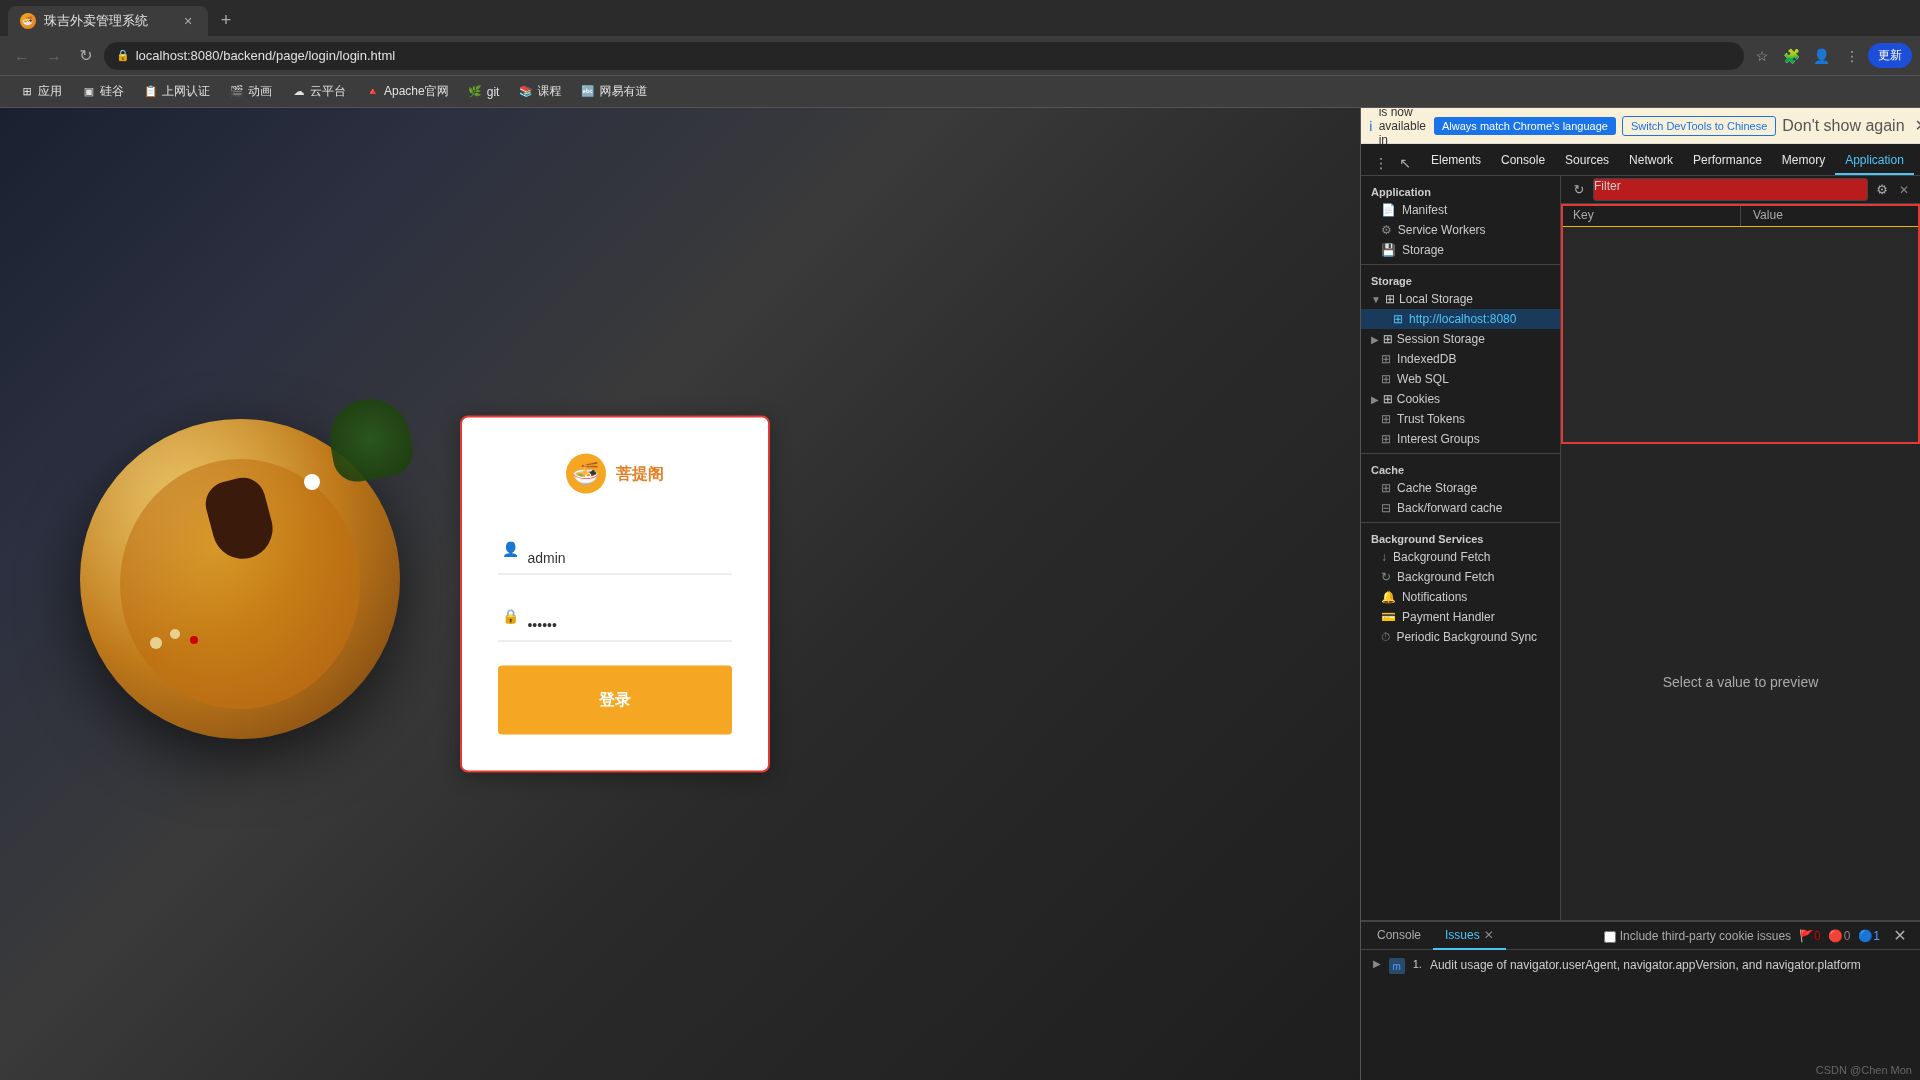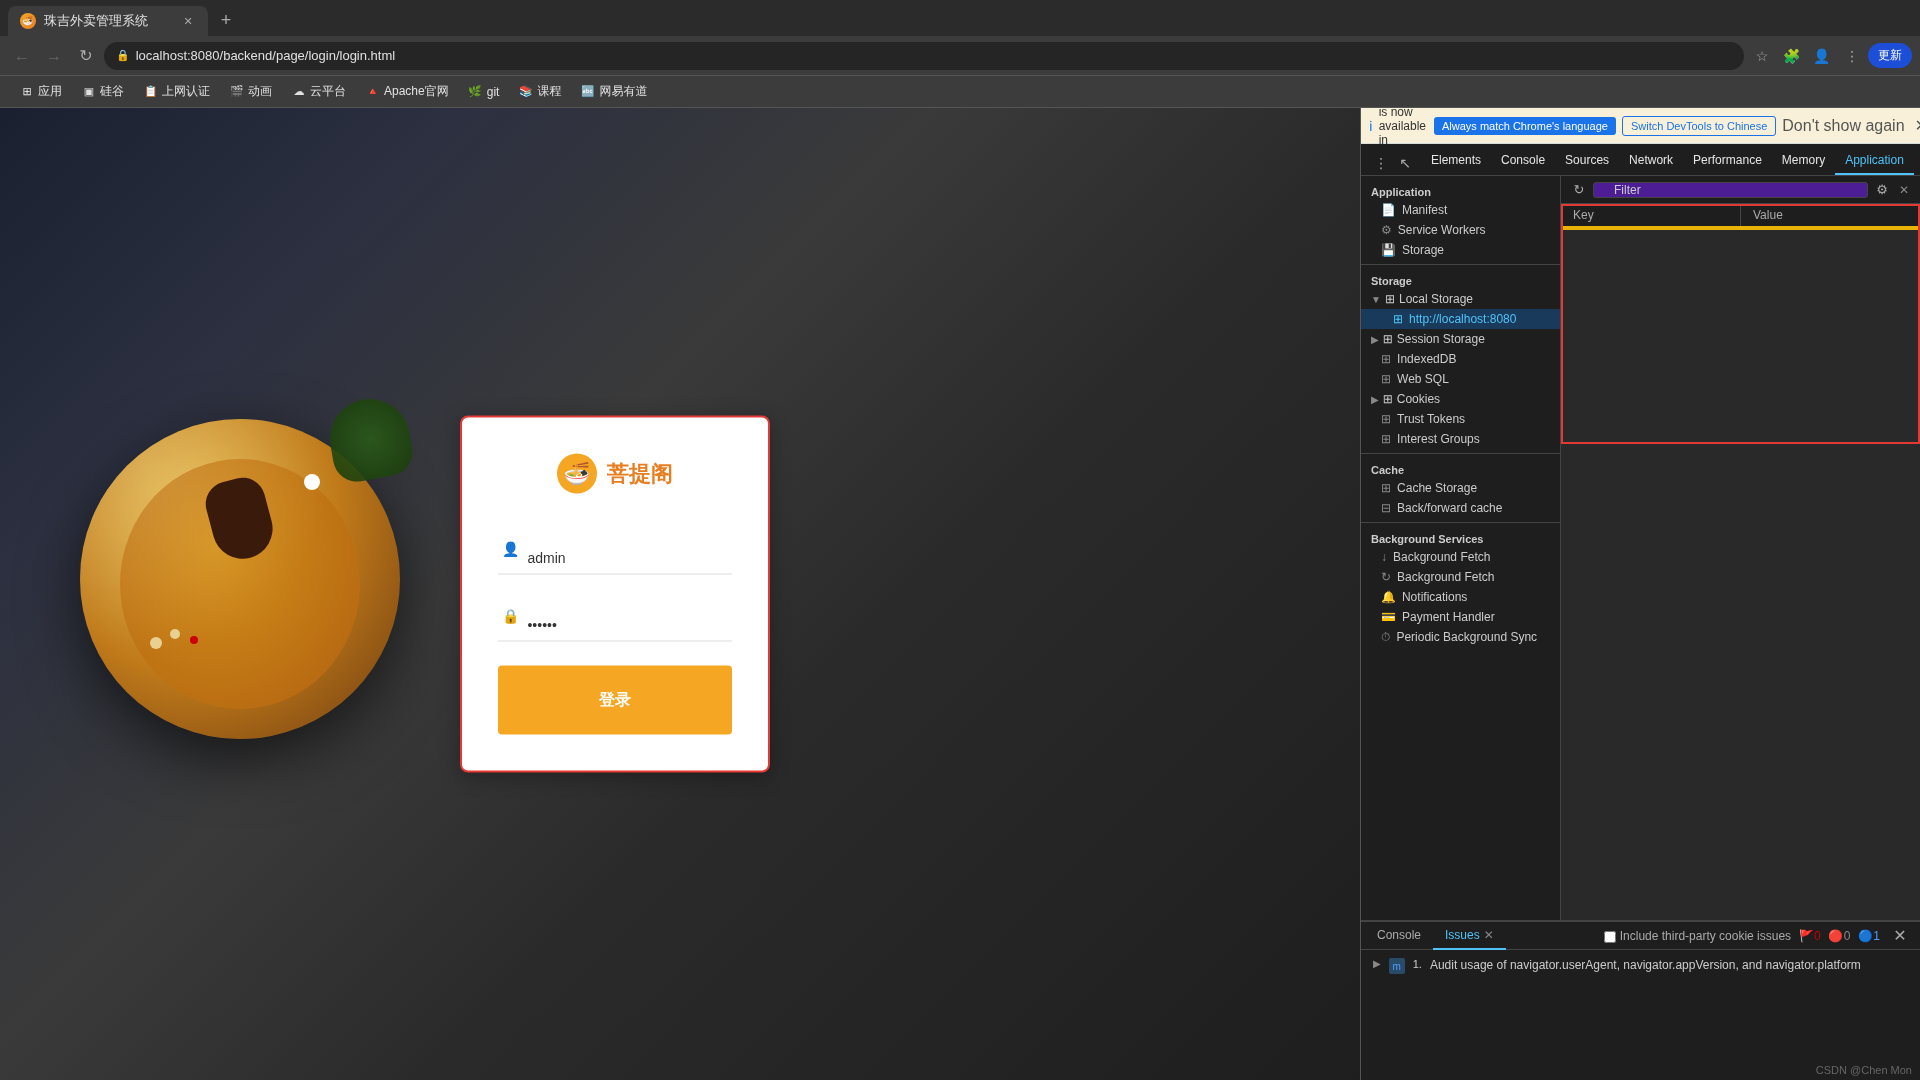--- a/index.html
+++ b/index.html
@@ -32,21 +32,21 @@
     .bookmark-item { display: flex; align-items: center; gap: 4px; padding: 3px 8px; border-radius: 4px; cursor: pointer; color: #e0e0e0; font-size: 12px; white-space: nowrap; }
     .bookmark-icon { width: 14px; height: 14px; display: flex; align-items: center; justify-content: center; font-size: 11px; }
 
     
     .main-content { flex: 1; display: flex; overflow: hidden; }
 
     
     .page-content { flex: 1; position: relative; background: #1a1a2e; overflow: hidden; }
     .login-logo { display: flex; align-items: center; justify-content: center; gap: 10px; margin-bottom: 30px; }
     .logo-icon { width: 40px; height: 40px; background: #f5a623; border-radius: 50%; display: flex; align-items: center; justify-content: center; font-size: 22px; }
-    .logo-text { font-size: 22px; font-weight: bold; color: #e67e22; font-family: 'Microsoft YaHei', serif; }
+    .logo-text { font-size: 16px; font-weight: bold; color: #e67e22; font-family: 'Microsoft YaHei', serif; }
     .login-form { display: flex; flex-direction: column; gap: 16px; }
     .input-group { display: flex; align-items: center; border-bottom: 1px solid #ddd; padding: 8px 4px; gap: 8px; }
     .input-icon { color: #999; font-size: 14px; }
     .input-field { border: none; outline: none; flex: 1; font-size: 14px; color: #333; background: transparent; margin-top: 18px; }
     .login-btn { background: #f5a623; color: white; border: none; border-radius: 4px; padding: 24px; font-size: 16px; cursor: pointer; font-family: 'Microsoft YaHei', sans-serif; font-weight: bold; margin-top: 8px; }
 
     
     .devtools-panel { width: 560px; background: #292929; display: flex; flex-direction: column; border-left: 1px solid #555; }
 
     
@@ -73,42 +73,42 @@
     .sidebar-section-header { font-size: 11px; color: #ccc; padding: 6px 10px 2px; font-weight: bold; }
     .sidebar-item { display: flex; align-items: center; gap: 6px; padding: 3px 10px 3px 20px; cursor: pointer; color: #ccc; font-size: 12px; white-space: nowrap; }
     .sidebar-item .s-icon { font-size: 12px; color: #888; }
     .sidebar-group-header { display: flex; align-items: center; gap: 4px; padding: 3px 10px; cursor: pointer; color: #ccc; font-size: 12px; }
     .sidebar-group-header .arrow { font-size: 10px; color: #888; }
     .sidebar-sub-item { padding: 3px 10px 3px 32px; cursor: pointer; color: #ccc; font-size: 12px; display: flex; align-items: center; gap: 6px; }
     .sidebar-sub-item.selected { background: #1a3a5c; color: #4fc3f7; }
     .sidebar-divider { height: 1px; background: #444; margin: 4px 0; }
     .app-panel-toolbar { height: 28px; background: #1e1e1e; border-bottom: 1px solid #444; display: flex; align-items: center; padding: 0 8px; gap: 4px; }
     .app-toolbar-btn { width: 20px; height: 20px; display: flex; align-items: center; justify-content: center; cursor: pointer; color: #aaa; font-size: 13px; border-radius: 3px; }
-    .filter-input { flex: 1; background: #4c1d95; border: 1px solid #444; border-radius: 3px; height: 16px; padding: 0 20px; color: #ccc; font-size: 12px; outline: none; }
+    .filter-input { flex: 1; background: #b91c1c; border: 1px solid #444; border-radius: 3px; height: 23px; padding: 0 0; color: #ccc; font-size: 12px; outline: none; }
     .filter-clear { width: 16px; height: 16px; display: flex; align-items: center; justify-content: center; cursor: pointer; color: #888; font-size: 12px; }
 
     
     .devtools-bottom { height: 160px; border-top: 2px solid #444; display: flex; flex-direction: column; background: #1e1e1e; }
     .bottom-tabs { height: 28px; background: #1e1e1e; display: flex; align-items: center; border-bottom: 1px solid #444; padding: 0 4px; gap: 0; }
     .bottom-tab { padding: 4px 12px; font-size: 12px; color: #aaa; cursor: pointer; height: 28px; display: flex; align-items: center; border-bottom: 2px solid transparent; }
     .bottom-tab.active { color: #4fc3f7; border-bottom: 2px solid #4fc3f7; }
     .bottom-tab-close { font-size: 12px; color: #888; cursor: pointer; margin-left: 4px; }
     .bottom-close-btn { margin-left: auto; width: 24px; height: 24px; display: flex; align-items: center; justify-content: center; color: #aaa; cursor: pointer; font-size: 16px; }
     .bottom-content { flex: 1; overflow-y: auto; background: #1e1e1e; padding: 4px; }
     .issue-item { display: flex; align-items: flex-start; padding: 4px 8px; font-size: 12px; color: #ccc; gap: 8px; cursor: pointer; }
     .issue-expand { color: #888; font-size: 10px; }
     .issue-icon { width: 16px; height: 16px; background: #4a4a4a; border-radius: 2px; display: flex; align-items: center; justify-content: center; font-size: 10px; flex-shrink: 0; }
     .issue-badge { font-size: 11px; color: #ccc; }
     .issue-text { flex: 1; color: #ccc; }
 
     .devtools-right-panel { flex: 1; display: flex; flex-direction: column; overflow: hidden; }
     .kv-area { flex: 0 0 240px; display: flex; flex-direction: column; position: relative; }
     .kv-table-wrapper { flex: 1; overflow: auto; position: relative; }
     .kv-table { width: 100%; border-collapse: collapse; font-size: 12px; }
-    .kv-table th { background: #1e1e1e; color: #aaa; padding: 4px 12px; text-align: left; border-bottom: 4px solid #eab308; font-weight: normal; }
+    .kv-table th { background: #1e1e1e; color: #aaa; padding: 4px 12px; text-align: left; border-bottom: 1px solid #eab308; font-weight: normal; }
     .kv-col-key { width: 50%; border-right: 1px solid #444; }
     .red-border-overlay { position: absolute; top: 0; left: 0; right: 0; bottom: 0; border: 2px solid #e53935; pointer-events: none; z-index: 10; }
     .select-preview { flex: 1; display: flex; align-items: center; justify-content: center; background: #252525; color: #aaa; font-size: 14px; }
 
     
     ::-webkit-scrollbar { width: 6px; height: 6px; }
     ::-webkit-scrollbar-track { background: #1e1e1e; }
     ::-webkit-scrollbar-thumb { background: #555; border-radius: 3px; }
 
     .watermark { position: absolute; bottom: 4px; right: 8px; font-size: 11px; color: #666; }
@@ -376,20 +376,23 @@
                     <th>Value</th>
                   </tr>
                 </thead>
                 <tbody>
                 </tbody>
               </table>
               <div class="red-border-overlay"></div>
             </div>
           </div>
 
+          <div class="select-preview">
+            <span>Select a value to preview</span>
+          </div>
 
         </div>
       </div>
 
       <div class="devtools-bottom">
         <div class="bottom-tabs">
           <div class="bottom-tab">
             <span>Console</span>
           </div>
           <div class="bottom-tab active">

